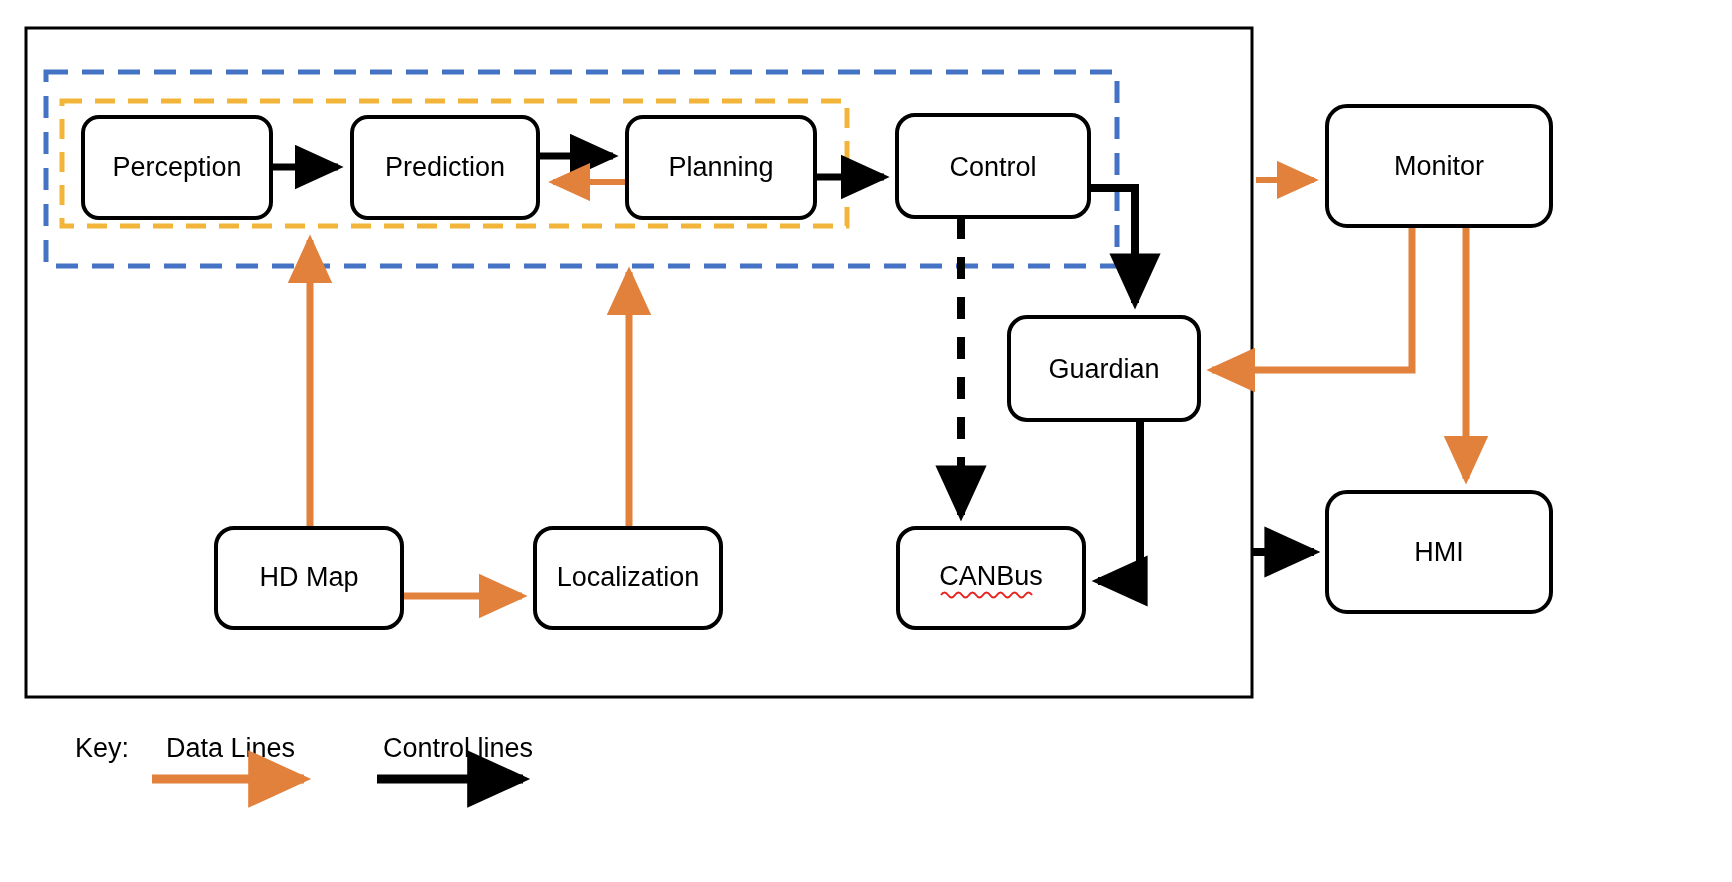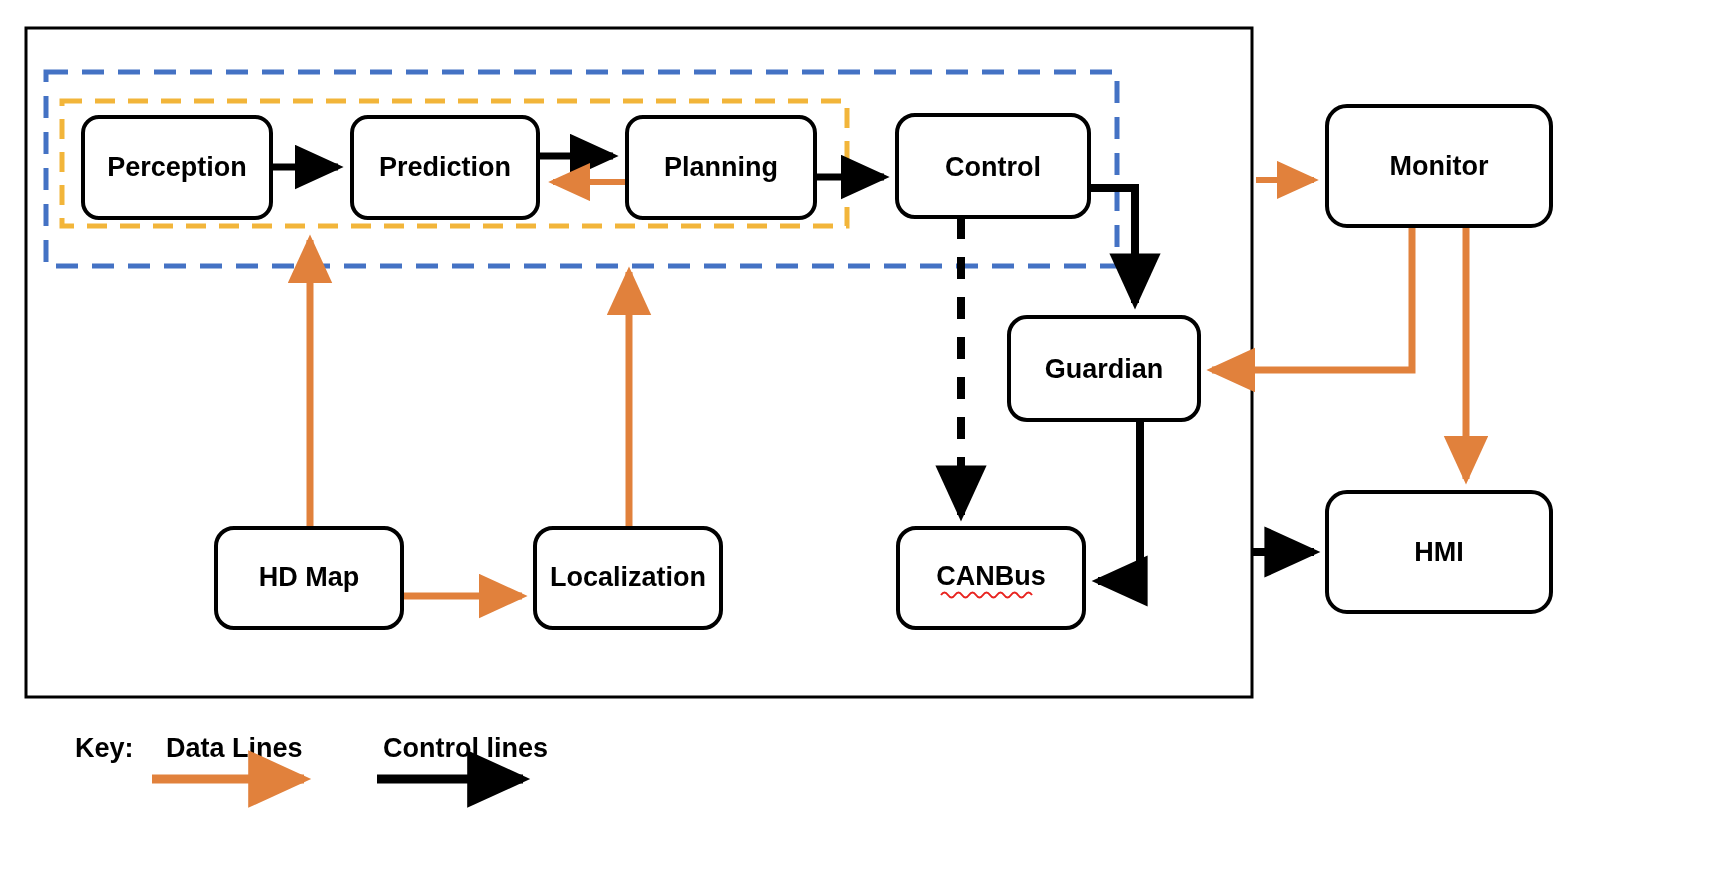--- a/index.html
+++ b/index.html
@@ -11,21 +11,20 @@
     font-family: "Liberation Sans", sans-serif;
     width: 1732px;
     height: 882px;
     overflow: hidden;
   }
   #canvas {
     position: relative;
     width: 1384px;
     height: 882px;
     background: #ffffff;
-    font-weight: bold;
   }
   svg.layer {
     position: absolute;
     left: 0;
     top: 0;
     width: 1732px;
     height: 882px;
   }
   .node-label {
     font-family: "Liberation Sans", sans-serif;

